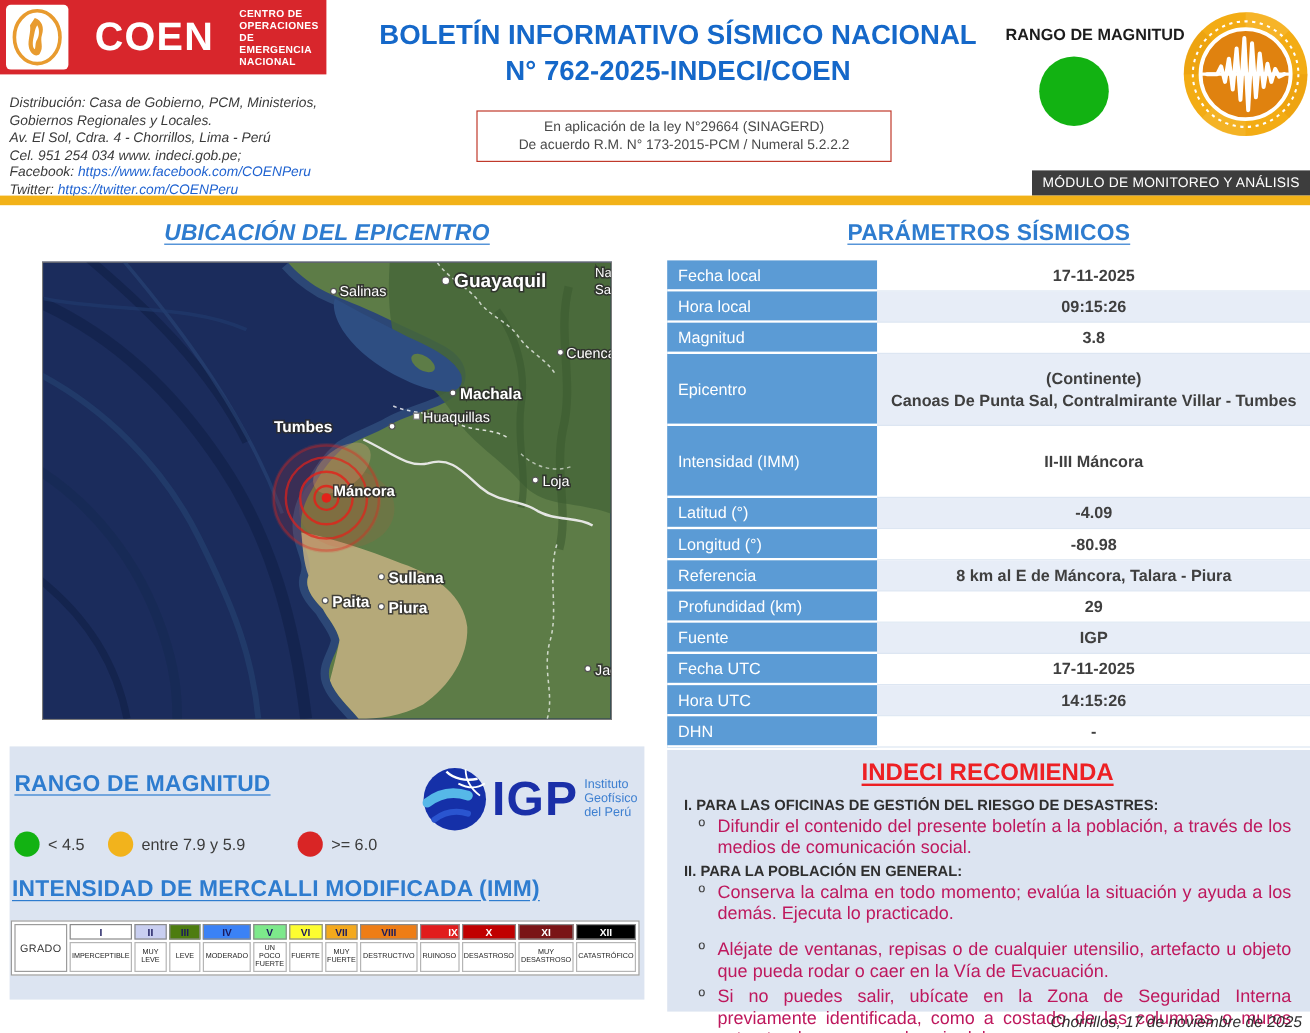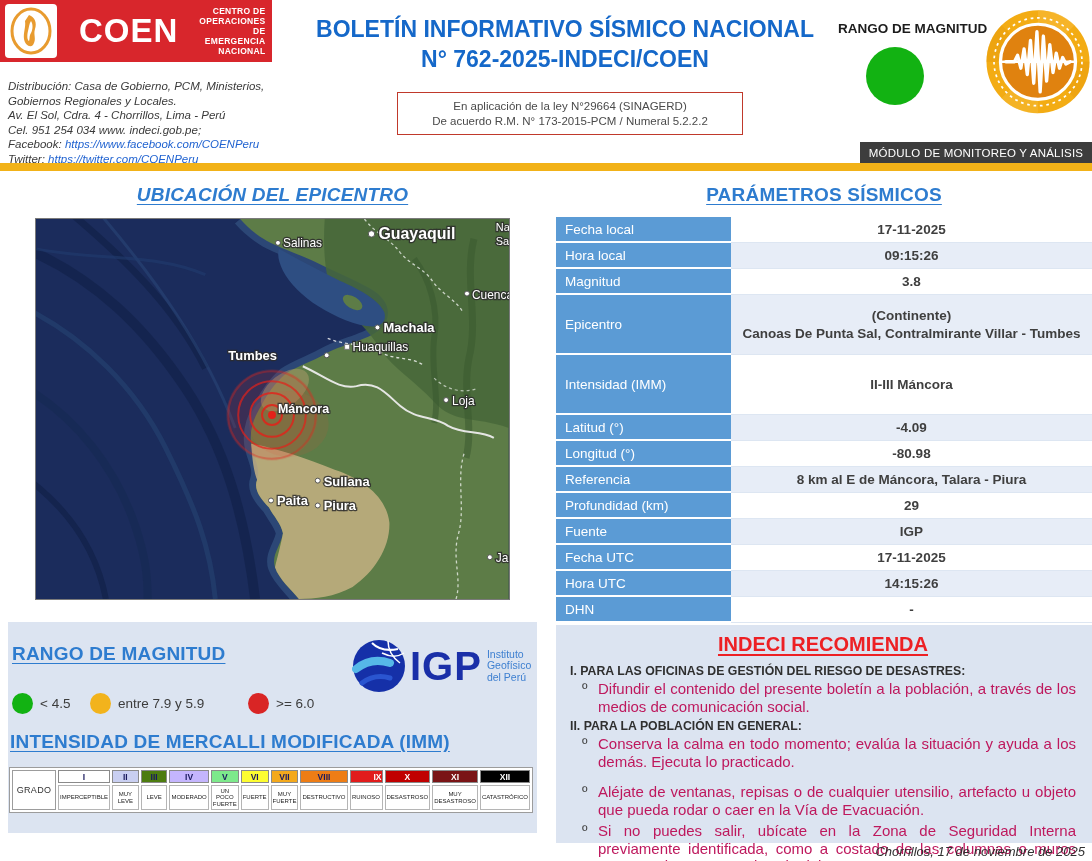--- a/index.html
+++ b/index.html
@@ -2,21 +2,21 @@
 <html><head>
 <meta charset="utf-8">
 <style>
   html,body{margin:0;padding:0;background:#fff;}
   *{box-sizing:border-box;}
   #canvas{position:relative;width:1092px;height:861px;background:#fff;overflow:hidden;
           font-family:"Liberation Sans",sans-serif;color:#222;}
   .abs{position:absolute;}
 
   
-  .red-banner{left:0;top:0;width:272px;height:62px;background:#d8262c;display:flex;align-items:center;padding:4px 10px 4px 5px;text-align:right;}
+  .red-banner{left:0;top:0;width:272px;height:62px;background:#d8262c;display:flex;align-items:center;padding:4px 10px 4px 5px;}
   .logo-box{width:52px;height:54px;background:#fff;border-radius:4px;display:flex;align-items:center;justify-content:center;flex:0 0 auto;}
   .coen-word{color:#fff;font-weight:bold;font-size:33px;letter-spacing:1px;margin-left:22px;}
   .coen-div{width:2px;height:36px;background:#fff;opacity:.9;margin:0 9px 0 12px;}
   .coen-small{color:#fff;font-size:8.5px;line-height:10px;font-weight:bold;letter-spacing:.3px;}
 
   .dist{left:8px;top:79px;width:300px;font-style:italic;font-size:11.5px;line-height:14.6px;color:#3a3a3a;}
   .dist .lnk{color:#1f62d0;}
 
   .title{left:285px;top:14px;width:560px;text-align:center;color:#1568c9;font-weight:bold;font-size:23px;line-height:30px;}
   .lawbox{left:397px;top:92px;width:346px;height:43px;border:1px solid #c0392b;display:flex;flex-direction:column;justify-content:center;text-align:center;font-size:11.5px;line-height:15px;color:#4a4a4a;}
@@ -321,21 +321,21 @@
       </div>
     <div class="mcol">
         <div class="mnum" style="background: rgb(201, 207, 241); color: rgb(26, 26, 94);">II</div>
         <div class="mname">MUY LEVE</div>
       </div>
     <div class="mcol">
         <div class="mnum" style="background: #4d7c0f; color: rgb(26, 26, 94);">III</div>
         <div class="mname">LEVE</div>
       </div>
     <div class="mcol">
-        <div class="mnum" style="background: #c4b5fd; color: rgb(26, 26, 94);">IV</div>
+        <div class="mnum" style="background: #3b82f6; color: rgb(26, 26, 94);">IV</div>
         <div class="mname">MODERADO</div>
       </div>
     <div class="mcol">
         <div class="mnum" style="background: rgb(125, 233, 139); color: rgb(26, 26, 94);">V</div>
         <div class="mname">UN POCO FUERTE</div>
       </div>
     <div class="mcol">
         <div class="mnum" style="background: rgb(253, 253, 48); color: rgb(26, 26, 94);">VI</div>
         <div class="mname">FUERTE</div>
       </div>

